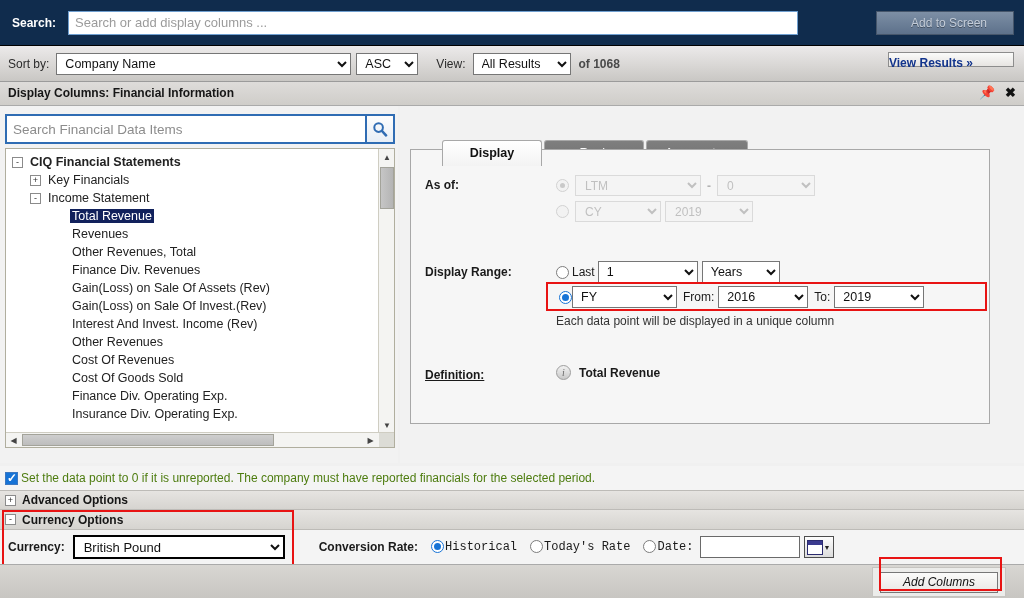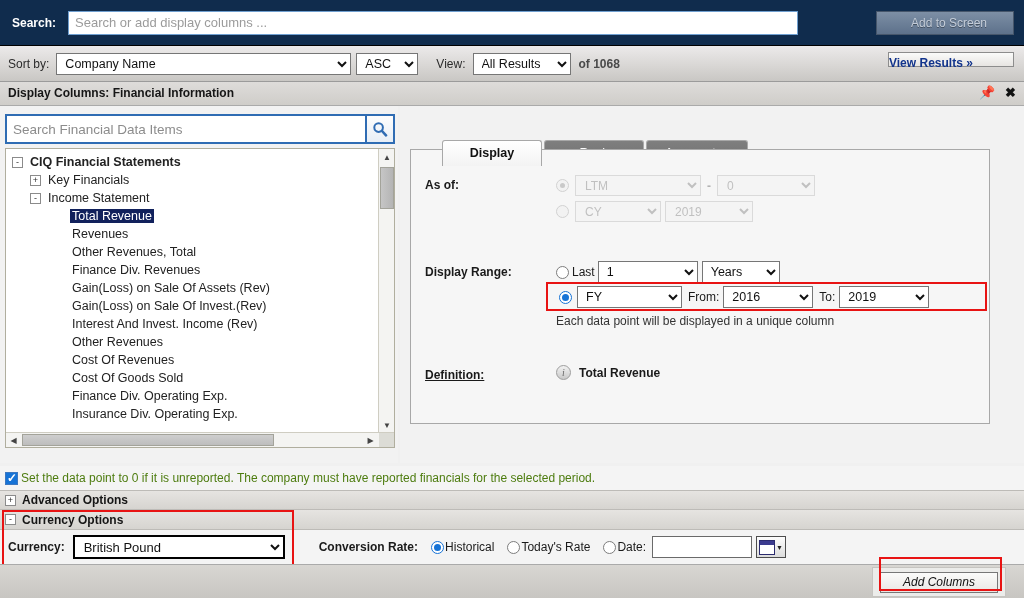--- a/index.html
+++ b/index.html
@@ -269,21 +269,21 @@
     background:#f4f4f4; display:flex; align-items:center;
   }
   .cur-label { font-size:12px; font-weight:bold; margin-left:8px; }
   .cur-sel {
     margin-left:8px; width:212px; height:24px;
     border:2px solid #000; background:#fff;
     font-family:"Liberation Sans", sans-serif; font-size:13px;
     padding:0 2px 0 5px; color:#111;
   }
   .conv-label { font-size:12px; font-weight:bold; margin-left:34px; }
-  .radio-item { display:flex; align-items:flex-end; margin-left:12px; font-size:12px; }
+  .radio-item { display:flex; align-items:flex-start; margin-left:12px; font-size:12px;font-family:Liberation Mono, monospace; }
   .radio-item span { margin-left:1px; }
   .date-input {
     width:100px; height:22px; border:1px solid #6a6a6a; background:#fff;
     margin-left:6px;
   }
   .cal-btn {
     width:30px; height:22px; margin-left:4px;
     border:1px solid #4d4d4d;
     background:linear-gradient(to bottom,#fdfdfd,#dcdcdc);
     display:flex; align-items:center; justify-content:center; gap:1px;
@@ -469,21 +469,21 @@
       </select>
       <select class="sel" style="width:78px; margin-left:4px;">
         <option>Years</option>
       </select>
     </div>
 
     <div class="redbox" style="left:135px; top:132px; width:441px; height:29px;"></div>
 
     <div style="position:absolute; left:148px; top:136px; display:flex; align-items:center;">
       <span class="radio blue on"></span>
-      <select class="sel" style="width:105px; margin-left:5px;">
+      <select class="sel" style="width:105px; ">
         <option>FY</option>
       </select>
       <span style="margin-left:6px; font-size:12px;">From:</span>
       <select class="sel" style="width:90px; margin-left:4px;">
         <option>2016</option>
       </select>
       <span style="margin-left:6px; font-size:12px;">To:</span>
       <select class="sel" style="width:90px; margin-left:4px;">
         <option>2019</option>
       </select>

